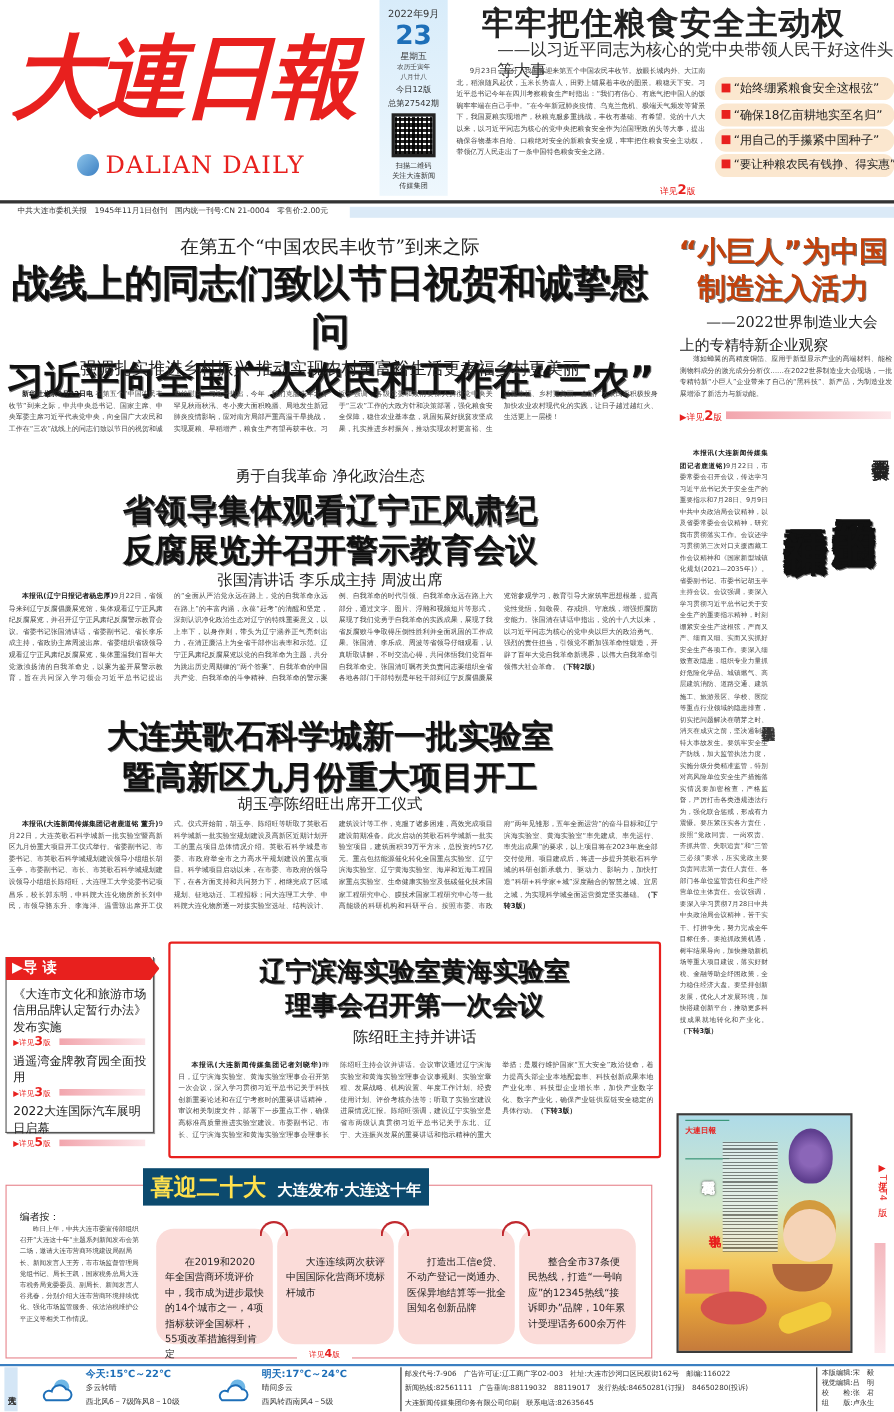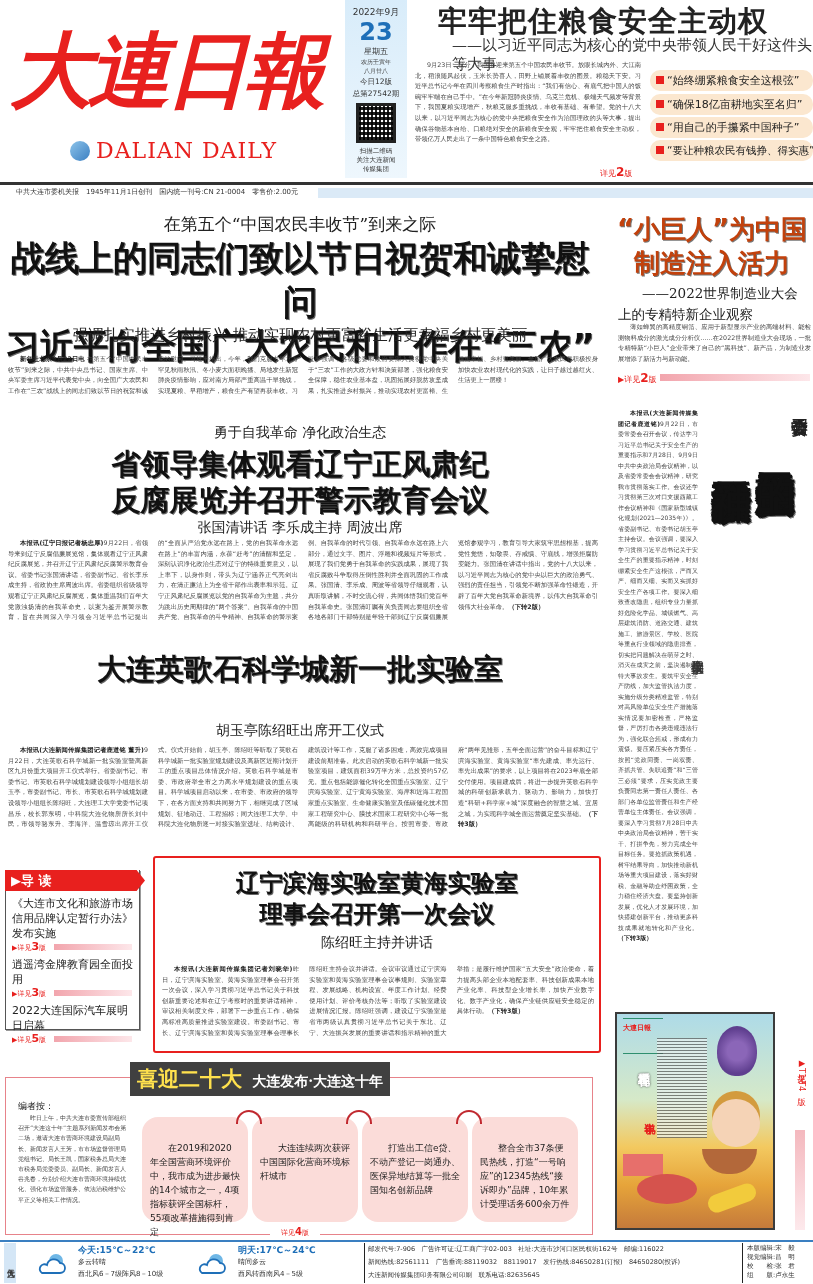--- a/index.html
+++ b/index.html
@@ -66,21 +66,21 @@
 .guide-see{font-size:7px;color:#e8201e;padding:0 6px;position:relative;height:12px;line-height:12px}
 .guide-see b{font-size:11px}
 .guide-see .bar{position:absolute;left:48px;top:3px;width:78px;height:6px;background:linear-gradient(90deg,#f2a5ad,#fde7ea)}
 
 .redbox{left:153px;top:856px;width:448px;height:197px;border:2px solid #e8201e;border-radius:3px}
 .rb-h{left:155px;width:444px;top:868px;font-size:23.5px;line-height:31px}
 .rb-sub{left:155px;width:444px;top:934px;text-align:center;font-size:14px}
 .rb-body{left:162px;top:964px;width:432px;height:84px}
 
 .feat-frame{left:5px;top:1077px;width:588px;height:158px;border:1px solid #e7838a}
-.feat-banner{left:130px;top:1062px;width:260px;height:34px;background:#404040;text-align:center;line-height:34px;white-space:nowrap}
+.feat-banner{left:130px;top:1062px;width:260px;height:34px;background:#0c4a6e;text-align:center;line-height:34px;white-space:nowrap}
 .feat-banner .y{color:#ffe14d;font-weight:bold;font-size:21px}
 .feat-banner .w{color:#fff;font-weight:bold;font-size:14px;font-family:"DejaVu Serif","Liberation Serif",serif}
 .ed-note-t{left:18px;top:1100px;font-size:9px;color:#222}
 .ed-note{left:18px;top:1113px;width:112px;font-size:6px;line-height:10.2px;color:#444;font-family:"DejaVu Serif","Liberation Serif",serif;text-indent:12px}
 .card{top:1117px;width:106px;height:105px;background:#fbdcd9;border-radius:16px;font-size:9px;line-height:14px;color:#222;padding:24px 8px 0 8px;text-indent:18px}
 .link{top:1110px;width:26px;height:14px;border:2px solid #c0282e;border-bottom:none;border-radius:14px 14px 0 0}
 .feat-see{left:270px;top:1226px;width:50px;background:#fff;text-align:center;font-size:7px;color:#e8201e}
 .feat-see b{font-size:10px}
 
 .poster{left:615px;top:1012px;width:160px;height:218px;border:2px solid #3b3b3b;background:linear-gradient(180deg,#aedbe8 0%,#d6e9c8 40%,#f3c960 62%,#e6a43a 80%,#c57a3b 100%);overflow:hidden}
@@ -149,20 +149,21 @@
 <div class="abs kicker2 serif">勇于自我革命 净化政治生态</div>
 <div class="abs h2 h-big">
     <div>省领导集体观看辽宁正风肃纪</div>
     <div>反腐展览并召开警示教育会议</div>
   </div>
 <div class="abs sub2 serif">张国清讲话 李乐成主持 周波出席</div>
 <div class="abs body2 body-text col4" style="text-indent:12px;overflow:hidden"><b>本报讯(辽宁日报记者杨忠厚)</b><span>9月22日，省领导来到辽宁反腐倡廉展览馆，集体观看辽宁正风肃纪反腐展览，并召开辽宁正风肃纪反腐警示教育会议。省委书记张国清讲话，省委副书记、省长李乐成主持，省政协主席周波出席。省委组织省级领导观看辽宁正风肃纪反腐展览，集体重温我们百年大党激浊扬清的自我革命史，以案为鉴开展警示教育，旨在共同深入学习领会习近平总书记提出的“全面从严治党永远在路上，党的自我革命永远在路上”的丰富内涵，永葆“赶考”的清醒和坚定，深刻认识净化政治生态对辽宁的特殊重要意义，以上率下，以身作则，带头为辽宁涵养正气亮剑出力，在清正廉洁上为全省干部作出表率和示范。辽宁正风肃纪反腐展览以党的自我革命为主题，共分为跳出历史周期律的“两个答案”、自我革命的中国共产党、自我革命的斗争精神、自我革命的警示案例、自我革命的时代引领、自我革命永远在路上六部分，通过文字、图片、浮雕和视频短片等形式，展现了我们党勇于自我革命的实践成果，展现了我省反腐败斗争取得压倒性胜利并全面巩固的工作成果。张国清、李乐成、周波等省领导仔细观看，认真听取讲解，不时交流心得，共同体悟我们党百年自我革命史。张国清叮嘱有关负责同志要组织全省各地各部门干部特别是年轻干部到辽宁反腐倡廉展览馆参观学习，教育引导大家筑牢思想根基，提高党性觉悟，知敬畏、存戒惧、守底线，增强拒腐防变能力。张国清在讲话中指出，党的十八大以来，以习近平同志为核心的党中央以巨大的政治勇气、强烈的责任担当，引领党不断加强革命性锻造，开辟了百年大党自我革命新境界，以伟大自我革命引领伟大社会革命。</span><b>（下转2版）</b></div>
 
 <div class="abs h3 h-big">
     <div>大连英歌石科学城新一批实验室</div>
+    <div>暨高新区九月份重大项目开工</div>
   </div>
 <div class="abs sub3 serif">胡玉亭陈绍旺出席开工仪式</div>
 <div class="abs body3 body-text col4" style="text-indent:12px;overflow:hidden"><b>本报讯(大连新闻传媒集团记者鹿道铭 董升)</b><span>9月22日，大连英歌石科学城新一批实验室暨高新区九月份重大项目开工仪式举行。省委副书记、市委书记、市英歌石科学城规划建设领导小组组长胡玉亭，市委副书记、市长、市英歌石科学城规划建设领导小组组长陈绍旺，大连理工大学党委书记项昌乐，校长郭东明，中科院大连化物所所长刘中民，市领导骆东升、李海洋、温雪琼出席开工仪式。仪式开始前，胡玉亭、陈绍旺等听取了英歌石科学城新一批实验室规划建设及高新区近期计划开工的重点项目总体情况介绍。英歌石科学城是市委、市政府举全市之力高水平规划建设的重点项目。科学城项目启动以来，在市委、市政府的领导下，在各方面支持和共同努力下，相继完成了区域规划、征地动迁、工程招标；同大连理工大学、中科院大连化物所逐一对接实验室选址、结构设计、建筑设计等工作，克服了诸多困难，高效完成项目建设前期准备。此次启动的英歌石科学城新一批实验室项目，建筑面积39万平方米，总投资约57亿元。重点包括能源催化转化全国重点实验室、辽宁滨海实验室、辽宁黄海实验室、海岸和近海工程国家重点实验室、生命健康实验室及低碳催化技术国家工程研究中心、膜技术国家工程研究中心等一批高能级的科研机构和科研平台。按照市委、市政府“两年见雏形，五年全面运营”的奋斗目标和辽宁滨海实验室、黄海实验室“率先建成、率先运行、率先出成果”的要求，以上项目将在2023年底全部交付使用。项目建成后，将进一步提升英歌石科学城的科研创新承载力、驱动力、影响力，加快打造“科研+科学家+城”深度融合的智慧之城、宜居之城，为实现科学城全面运营奠定坚实基础。</span><b>（下转3版）</b></div>
 
 <div class="abs guide">
   <div style="height:26px"></div>
   <div class="guide-item">《大连市文化和旅游市场信用品牌认定暂行办法》发布实施</div>
   <div class="guide-see"><span>▶详见</span><b>3</b><span>版</span><div class="bar"></div></div>
   <div class="guide-item" style="margin-top:4px">逍遥湾金牌教育园全面投用</div>
   <div class="guide-see"><span>▶详见</span><b>3</b><span>版</span><div class="bar"></div></div>

